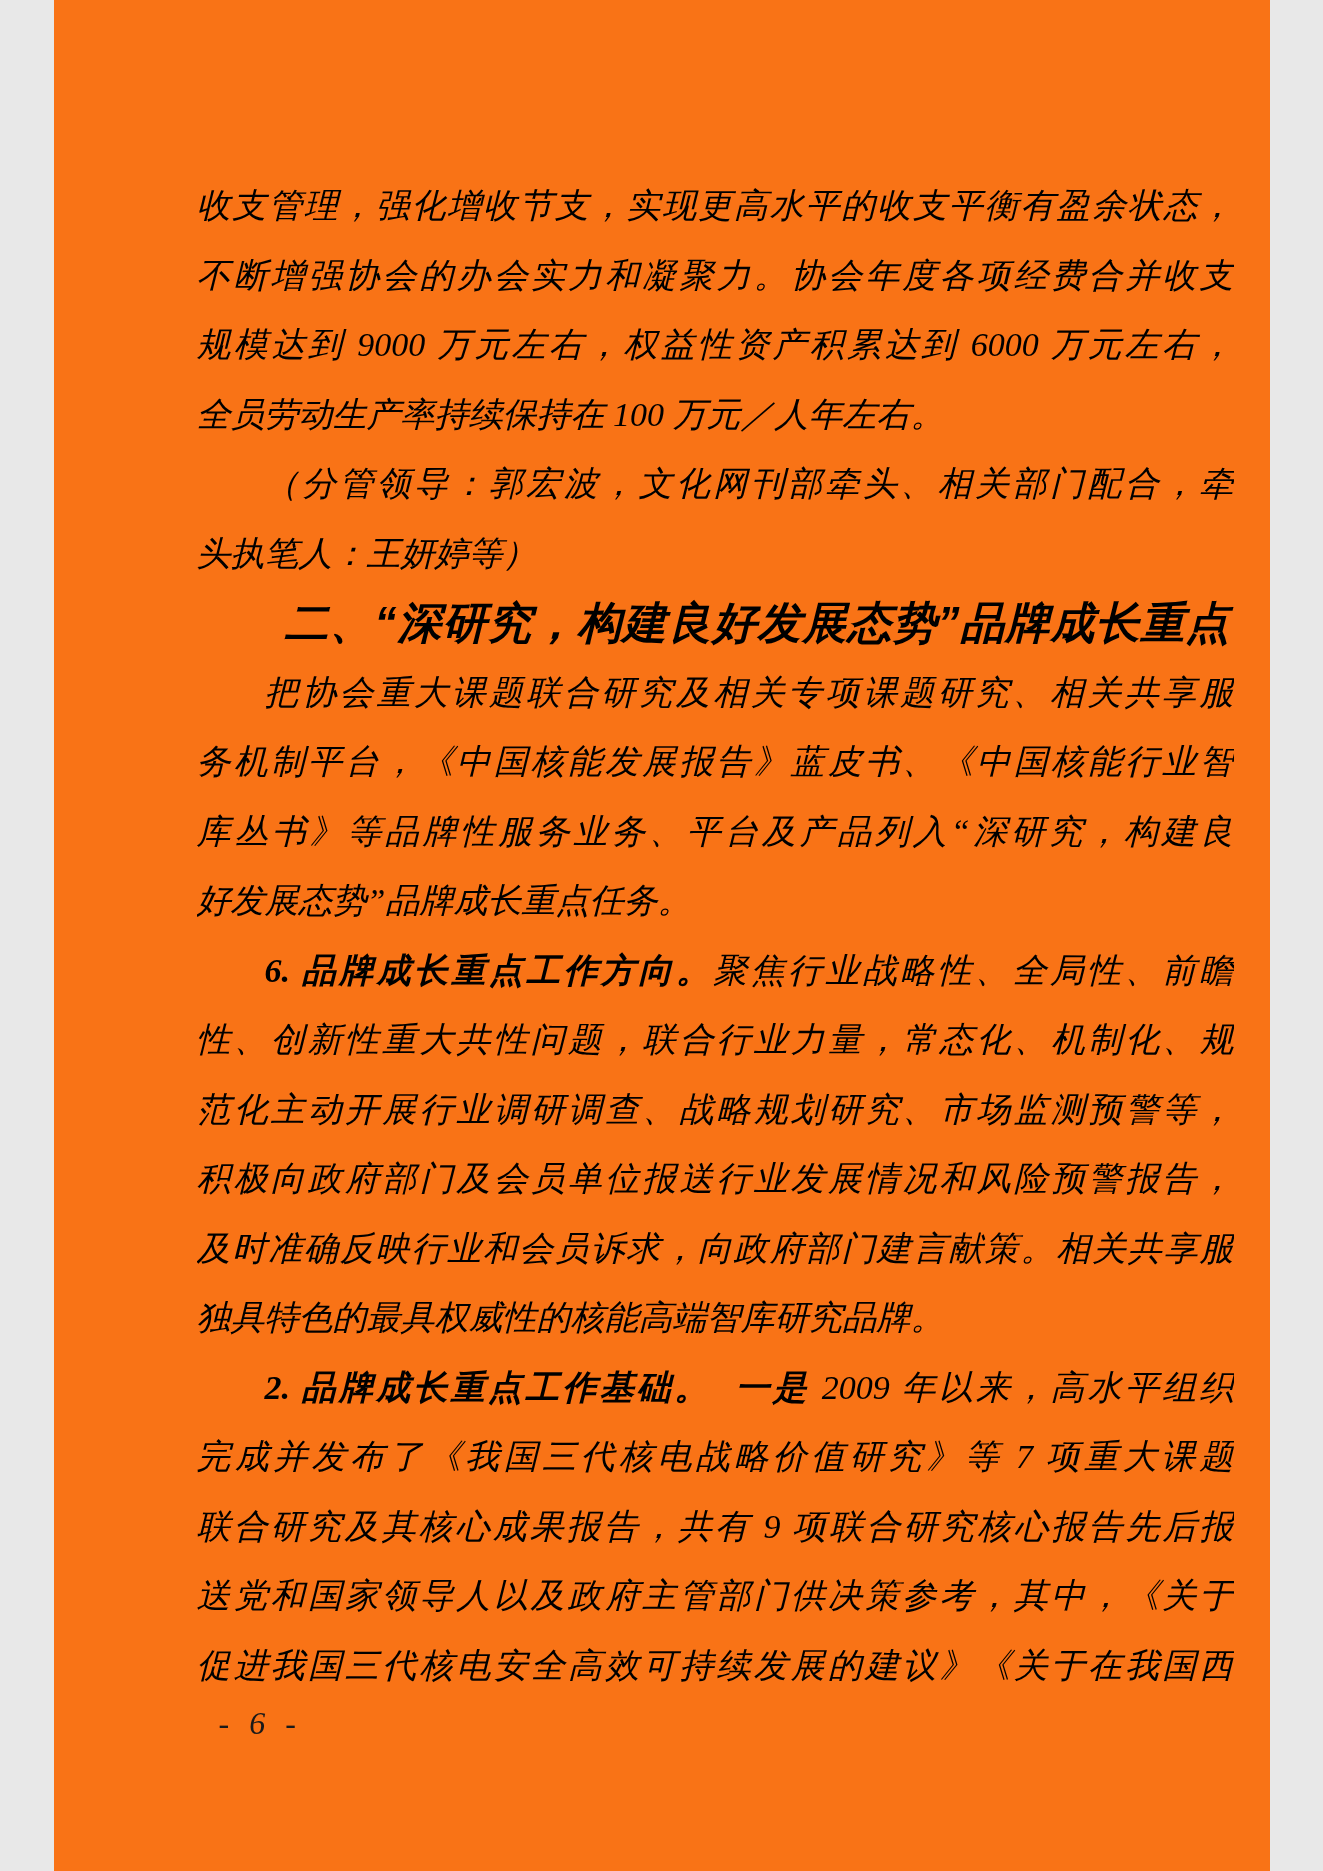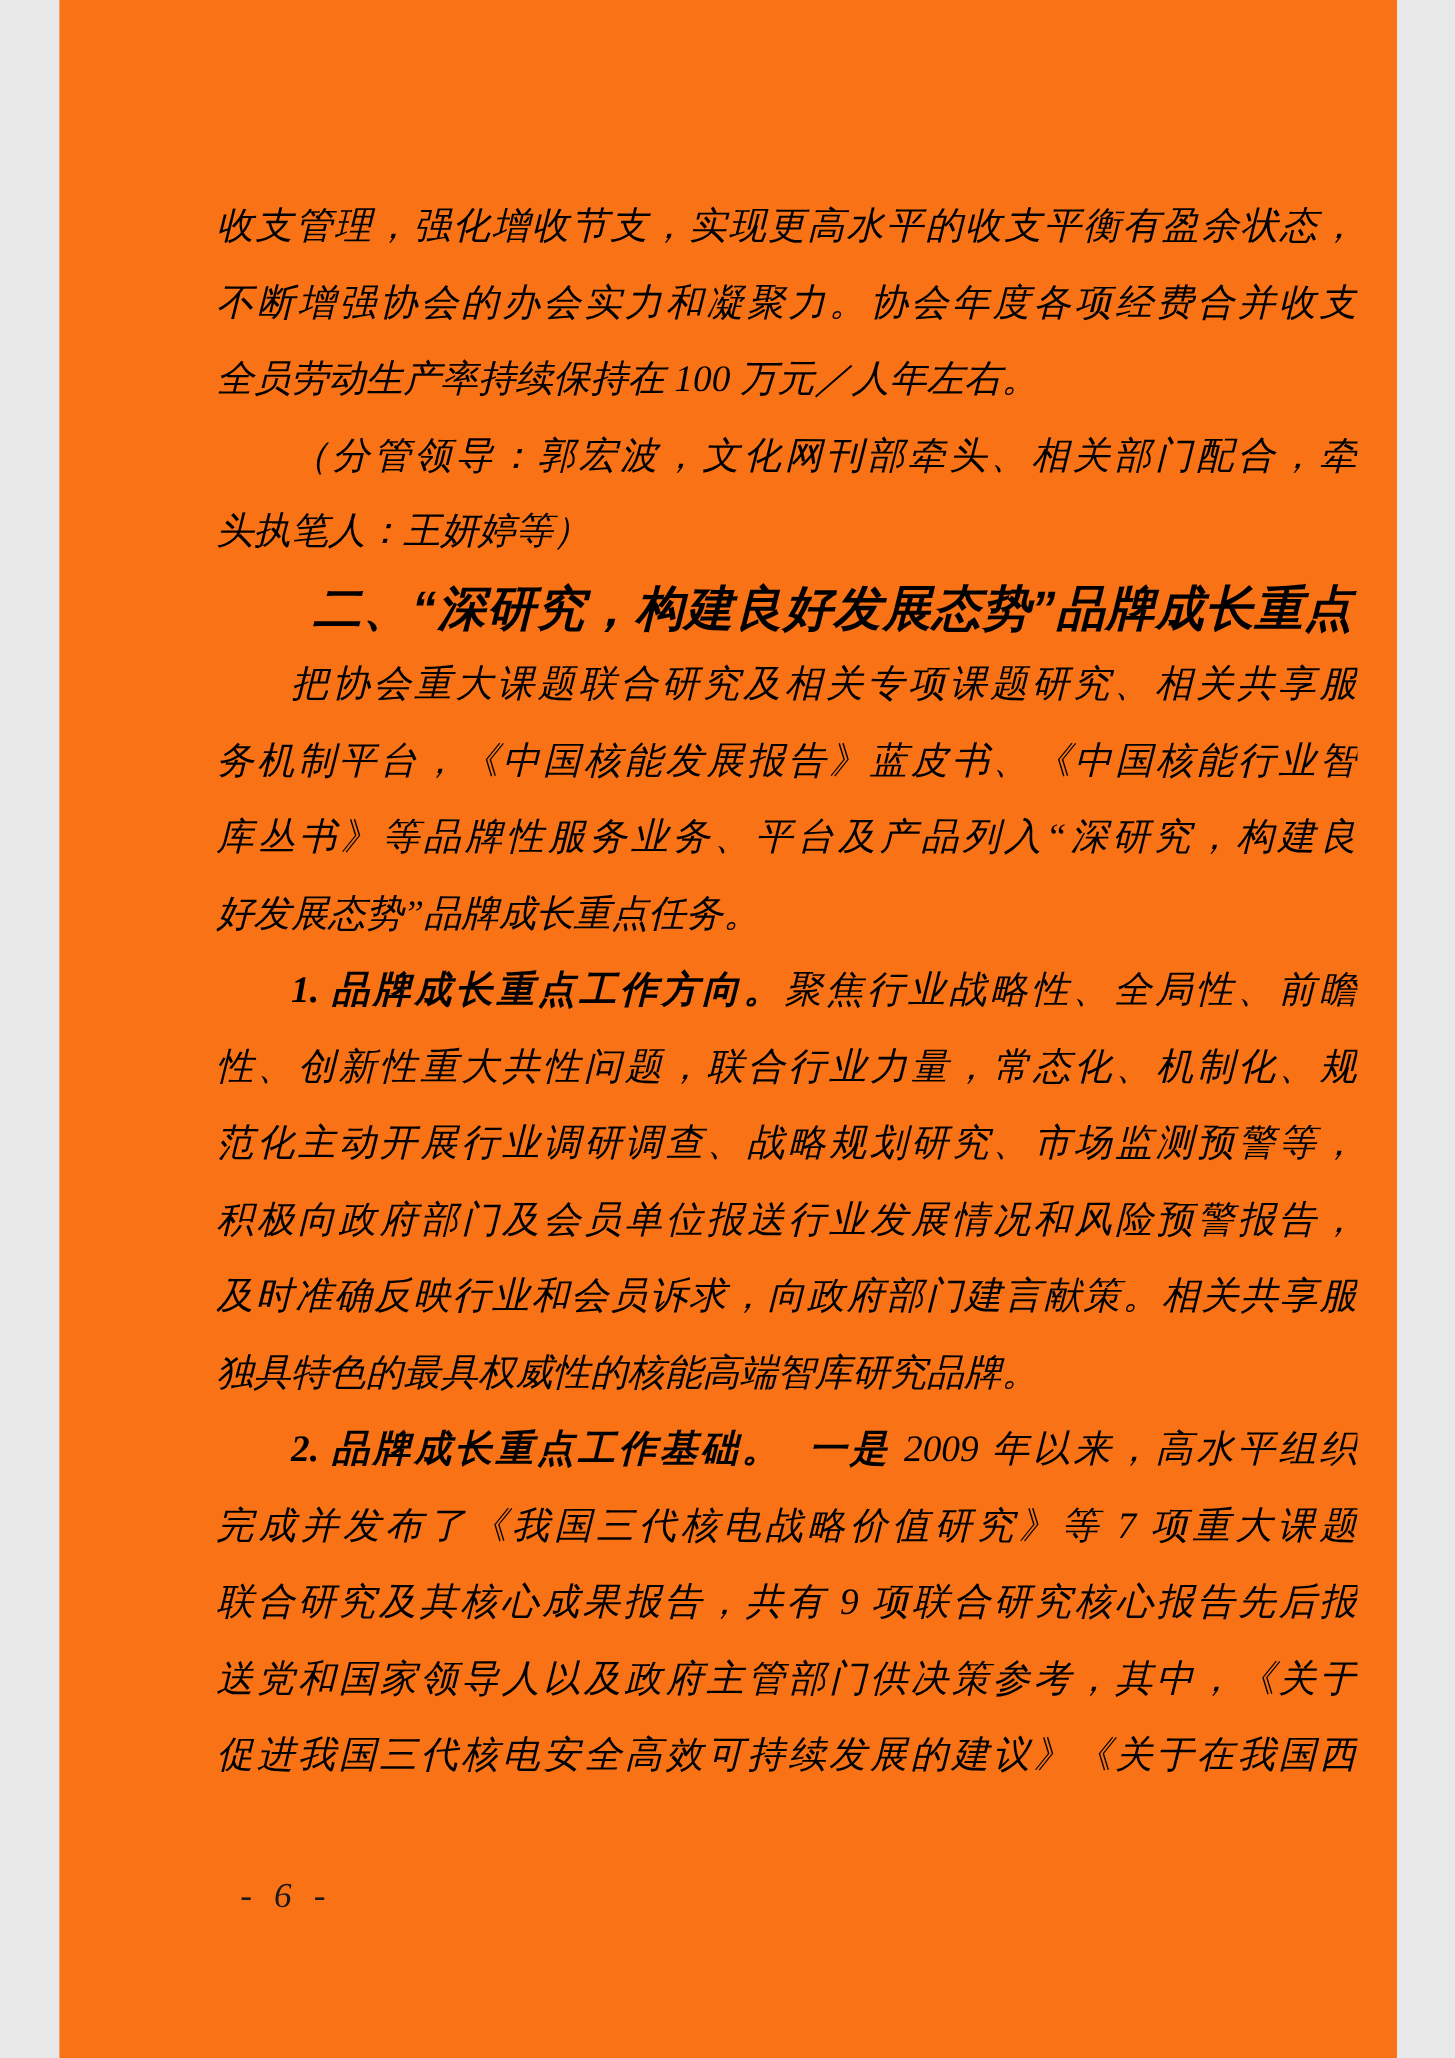--- a/index.html
+++ b/index.html
@@ -67,29 +67,30 @@
     color: #1a1a1a;
   }
 </style>
 </head>
 <body>
 
 <div class="page">
   <div class="doc-body" id="doc-body">
       <div class="line just"><span class="seg-normal">收支管理，强化增收节支，实现更高水平的收支平衡有盈余状态，</span></div>
       <div class="line just"><span class="seg-normal">不断增强协会的办会实力和凝聚力。协会年度各项经费合并收支</span></div>
+      <div class="line just"><span class="seg-normal">规模达到 9000 万元左右，权益性资产积累达到 6000 万元左右，</span></div>
       <div class="line"><span class="seg-normal">全员劳动生产率持续保持在 100 万元／人年左右。</span></div>
       <div class="line indent just"><span class="seg-normal">（分管领导：郭宏波，文化网刊部牵头、相关部门配合，牵</span></div>
       <div class="line"><span class="seg-normal">头执笔人：王妍婷等）</span></div>
       <div class="line indent heading-line"><span class="seg-heading">二、“深研究，构建良好发展态势”品牌成长重点目标任务</span></div>
       <div class="line indent just"><span class="seg-normal">把协会重大课题联合研究及相关专项课题研究、相关共享服</span></div>
       <div class="line just"><span class="seg-normal">务机制平台，《中国核能发展报告》蓝皮书、《中国核能行业智</span></div>
       <div class="line just"><span class="seg-normal">库丛书》等品牌性服务业务、平台及产品列入“深研究，构建良</span></div>
       <div class="line"><span class="seg-normal">好发展态势”品牌成长重点任务。</span></div>
-      <div class="line indent just"><span class="seg-kai-bold">1. 品牌成长重点工作方向。</span><span class="seg-normal">聚焦行业战略性、全局性、前瞻</span></div>
+      <div class="line indent just"><span class="seg-kai-bold">6. 品牌成长重点工作方向。</span><span class="seg-normal">聚焦行业战略性、全局性、前瞻</span></div>
       <div class="line just"><span class="seg-normal">性、创新性重大共性问题，联合行业力量，常态化、机制化、规</span></div>
       <div class="line just"><span class="seg-normal">范化主动开展行业调研调查、战略规划研究、市场监测预警等，</span></div>
       <div class="line just"><span class="seg-normal">积极向政府部门及会员单位报送行业发展情况和风险预警报告，</span></div>
       <div class="line just"><span class="seg-normal">及时准确反映行业和会员诉求，向政府部门建言献策。相关共享服</span></div>
       <div class="line"><span class="seg-normal">独具特色的最具权威性的核能高端智库研究品牌。</span></div>
       <div class="line indent just"><span class="seg-kai-bold">2. 品牌成长重点工作基础。</span><span class="seg-bold">一是</span><span class="seg-normal"> 2009 年以来，高水平组织</span></div>
       <div class="line just"><span class="seg-normal">完成并发布了《我国三代核电战略价值研究》等 7 项重大课题</span></div>
       <div class="line just"><span class="seg-normal">联合研究及其核心成果报告，共有 9 项联合研究核心报告先后报</span></div>
       <div class="line just"><span class="seg-normal">送党和国家领导人以及政府主管部门供决策参考，其中，《关于</span></div>
       <div class="line just"><span class="seg-normal">促进我国三代核电安全高效可持续发展的建议》《关于在我国西</span></div>

